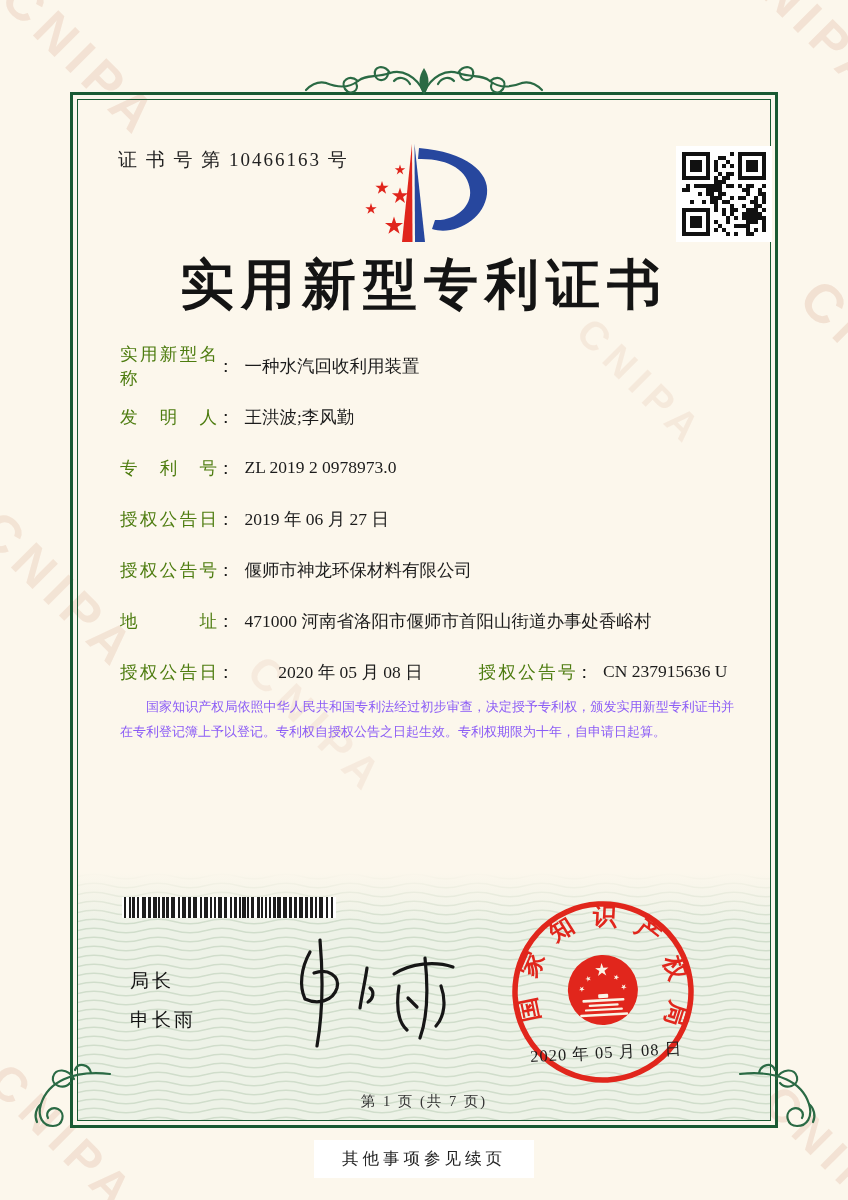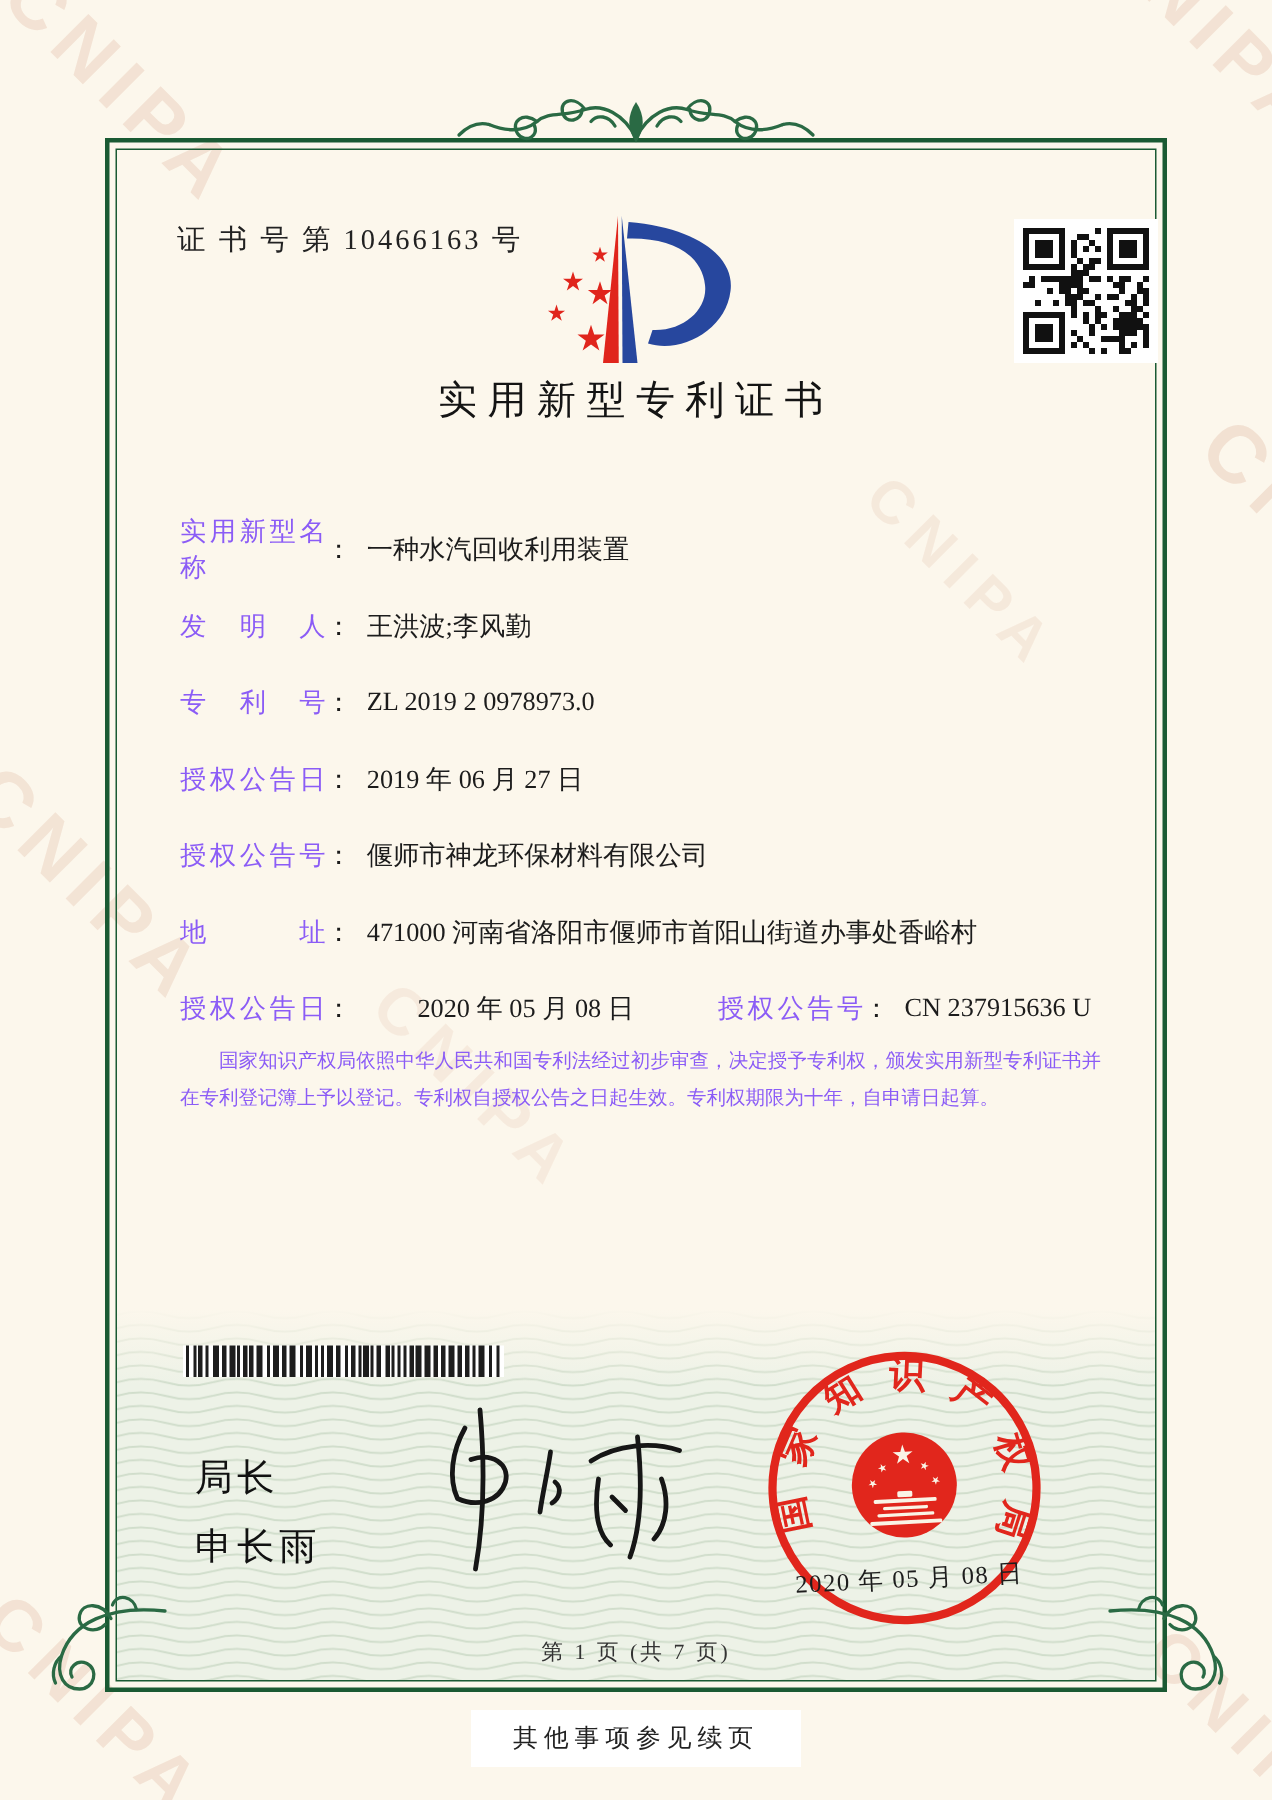--- a/index.html
+++ b/index.html
@@ -41,46 +41,46 @@
     position:absolute; left:118px; top:147px; font-size:19px;
     letter-spacing:2px; z-index:5; color:#222;
   }
   .qr-box{
     position:absolute; left:676px; top:146px; width:96px; height:96px;
     background:#ffffff; z-index:5; display:flex; align-items:center; justify-content:center;
   }
   .logo{position:absolute; left:344px; top:128px; z-index:5;}
   .title{
     position:absolute; left:0; top:249px; width:100%; text-align:center;
-    font-size:26px; font-weight:normal; letter-spacing:7px; color:#141414; z-index:5;
+    font-size:54px; font-weight:bold; letter-spacing:7px; color:#141414; z-index:5;
   }
   
   .fields{position:absolute; left:120px; top:340px; width:616px; z-index:5;}
   .f-row{height:51px; display:flex; align-items:center; font-size:17.5px;}
   .f-label{
     display:inline-block; width:97px; text-align:justify; text-align-last:justify;
-    flex:none; color:#8b5cf6;
+    flex:none; color:#4d7c0f;
   }
   .f-colon{flex:none; margin-right:10px;}
   .f-value{color:#1c1c1c;text-align:center;}
   .f-value.fixed{width:212px; flex:none;}
   .f-gap{flex:none; width:22px;}
   
   .body-text{
     position:absolute; left:120px; top:694px; width:614px; z-index:5;
     font-size:13px; line-height:1.93; text-align:justify; color:#8b5cf6;
   }
   .body-text p{margin:0; text-indent:2em;}
   
   .barcode{
     position:absolute; left:122px; top:897px; width:214px; height:21px; z-index:5;
     background:#ffffff;
   }
   .barcode i{position:absolute; top:0; bottom:0; background:#1d1d1d;}
-  .director{position:absolute; left:130px; top:968px; z-index:5; font-size:25px; letter-spacing:3px; color:#111;}
+  .director{position:absolute; left:130px; top:968px; z-index:5; font-size:19px; letter-spacing:3px; color:#111;}
   .director div{margin-bottom:13px;}
   .signature{position:absolute; left:248px; top:932px; z-index:5;}
   .seal{position:absolute; left:505px; top:894px; z-index:6;}
   .page-info{
     position:absolute; left:0; top:1092px; width:100%; text-align:center;
     font-size:14.5px; letter-spacing:2px; color:#333; z-index:5;
   }
   .cont-note{
     position:absolute; left:50%; transform:translateX(-50%); top:1140px;
     background:#ffffff; padding:8px 28px; font-size:16.5px; letter-spacing:4px;

